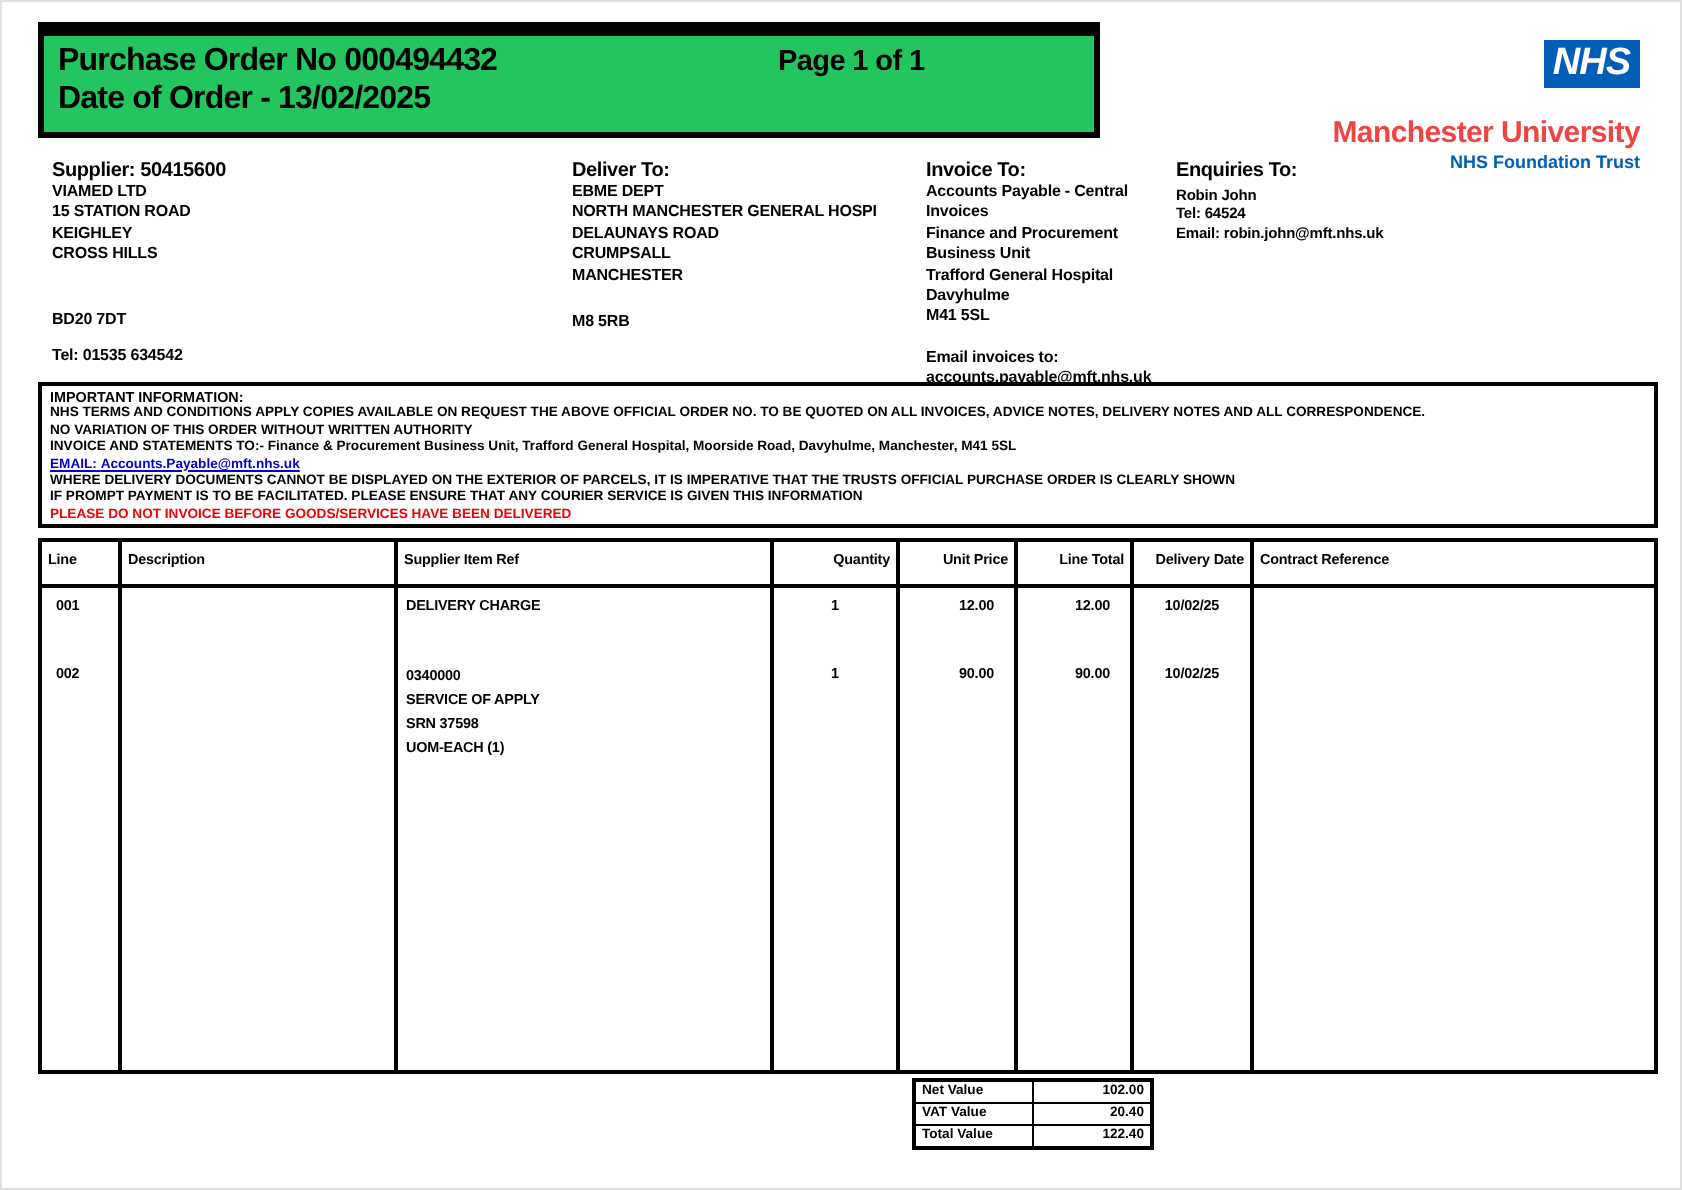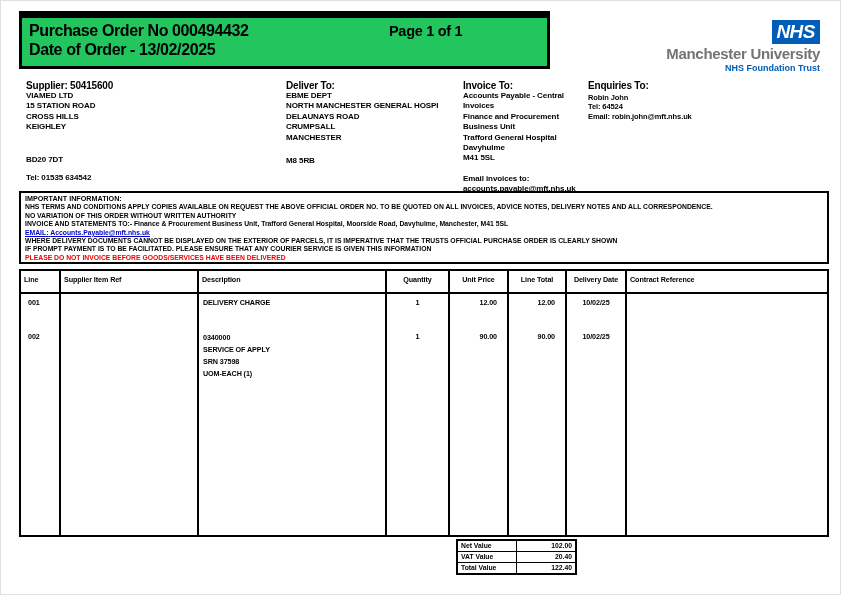--- a/index.html
+++ b/index.html
@@ -14,42 +14,42 @@
   
   .po-box{left:18px;top:10px;width:531px;height:58px;border:3px solid #000;border-top:7px solid #000;box-sizing:border-box;padding:4px 7px 0 7px;background:#22c55e;}
   .po-line1{display:flex;align-items:baseline;}
   .po-num{font-weight:700;font-size:16px;letter-spacing:-0.4px;width:360px;white-space:nowrap;}
   .po-page{font-weight:700;font-size:14.5px;letter-spacing:-0.3px;white-space:nowrap;}
   .po-date{font-weight:700;font-size:16px;letter-spacing:-0.4px;margin-top:1px;white-space:nowrap;}
 
   
   .logo{left:651px;top:19px;width:168px;text-align:right;}
   .nhs-box{display:inline-block;background:#005EB8;color:#fff;font-style:italic;font-weight:700;font-size:19px;line-height:23px;padding:0 5px 1px 4px;letter-spacing:-0.5px;}
-  .logo-org{font-size:15px;font-weight:700;color:#737373;letter-spacing:-0.3px;margin-top:1px;white-space:nowrap;}
+  .logo-org{font-size:15px;font-weight:700;color:#ef4444;letter-spacing:-0.3px;margin-top:14px;white-space:nowrap;}
   .logo-sub{font-size:9px;font-weight:700;color:#005EB8;margin-top:1px;white-space:nowrap;text-align:right;}
 
   
   .addr-title{font-weight:700;font-size:10px;letter-spacing:-0.2px;white-space:nowrap;}
   .addr-line{font-weight:700;font-size:8px;line-height:10.4px;letter-spacing:-0.1px;white-space:nowrap;}
   .addr-line-sm{font-weight:700;font-size:7.5px;line-height:9.3px;letter-spacing:-0.1px;white-space:nowrap;}
   .sp22{height:22px;} .sp13{height:13px;} .sp10{height:10px;} .sp8{height:8px;} .sp2{height:2px;}
 
   
   .info-box{left:18px;top:190px;width:810px;height:73px;border:2px solid #000;box-sizing:border-box;padding:2px 4px;background:transparent;z-index:3;}
   .info-line{font-weight:700;font-size:6.8px;line-height:8.4px;letter-spacing:0px;white-space:nowrap;overflow:hidden;}
   .info-title{font-size:7.2px;}
   .info-email{color:#0000cc;text-decoration:underline;}
   .info-warn{color:#f00000;}
 
   
   .items{left:18px;top:268px;width:810px;height:268px;border:2px solid #000;box-sizing:border-box;}
   .items-head{display:grid;grid-template-columns:40px 138px 188px 63px 59px 58px 60px 1fr;height:21px;border-bottom:2px solid #000;}
   .items-head > div{border-right:2px solid #000;font-weight:700;font-size:7.2px;padding:4px 3px 0 3px;letter-spacing:-0.1px;white-space:nowrap;overflow:hidden;}
   .items-head > div:last-child{border-right:none;}
-  .items-head .c{text-align:center;}
+  .items-head .c{text-align:right;}
   .items-body{display:grid;grid-template-columns:40px 138px 188px 63px 59px 58px 60px 1fr;height:243px;}
   .items-body > div{border-right:2px solid #000;position:relative;font-weight:700;font-size:7.2px;letter-spacing:-0.1px;}
   .items-body > div:last-child{border-right:none;}
   .cell-item{position:absolute;left:0;right:0;white-space:nowrap;}
   .pl{padding-left:7px;} .pl4{padding-left:4px;}
   .ctr{text-align:center;} .rt{text-align:right;padding-right:10px;}
   .r1{top:4px;} .r2{top:38px;}
   .desc-lines div{line-height:12px;white-space:nowrap;}
 
   
@@ -75,22 +75,22 @@
   <div class="abs logo">
     <span class="nhs-box">NHS</span>
     <div class="logo-org">Manchester University</div>
     <div class="logo-sub">NHS Foundation Trust</div>
   </div>
 
   <div class="abs" style="left:25px;top:79px;width:252px;">
     <div class="addr-title">Supplier: 50415600</div>
     <div class="addr-line">VIAMED LTD</div>
     <div class="addr-line">15 STATION ROAD</div>
+    <div class="addr-line">KEIGHLEY</div>
     <div class="addr-line">CROSS HILLS</div>
-    <div class="addr-line">KEIGHLEY</div>
     <div class="sp22"></div>
     <div class="addr-line">BD20 7DT</div>
     <div class="sp8"></div>
     <div class="addr-line">Tel: 01535 634542</div>
   </div>
 
   <div class="abs" style="left:285px;top:79px;width:172px;">
     <div class="addr-title">Deliver To:</div>
     <div class="addr-line">EBME DEPT</div>
     <div class="addr-line">NORTH MANCHESTER GENERAL HOSPI</div>
@@ -130,22 +130,22 @@
     <div class="info-line">INVOICE AND STATEMENTS TO:- Finance &amp; Procurement Business Unit, Trafford General Hospital, Moorside Road, Davyhulme, Manchester, M41 5SL</div>
     <div class="info-line info-email"><span>EMAIL:</span>&nbsp;<span>Accounts.Payable@mft.nhs.uk</span></div>
     <div class="info-line">WHERE DELIVERY DOCUMENTS CANNOT BE DISPLAYED ON THE EXTERIOR OF PARCELS, IT IS IMPERATIVE THAT THE TRUSTS OFFICIAL PURCHASE ORDER IS CLEARLY SHOWN</div>
     <div class="info-line">IF PROMPT PAYMENT IS TO BE FACILITATED. PLEASE ENSURE THAT ANY COURIER SERVICE IS GIVEN THIS INFORMATION</div>
     <div class="info-line info-warn">PLEASE DO NOT INVOICE BEFORE GOODS/SERVICES HAVE BEEN DELIVERED</div>
   </div>
 
   <div class="abs items">
     <div class="items-head">
       <div>Line</div>
+      <div>Description</div>
       <div>Supplier Item Ref</div>
-      <div>Description</div>
       <div class="c">Quantity</div>
       <div class="c">Unit Price</div>
       <div class="c">Line Total</div>
       <div class="c">Delivery Date</div>
       <div>Contract Reference</div>
     </div>
     <div class="items-body">
       <div>
         <div class="cell-item r1 pl">001</div>
         <div class="cell-item r2 pl">002</div>

